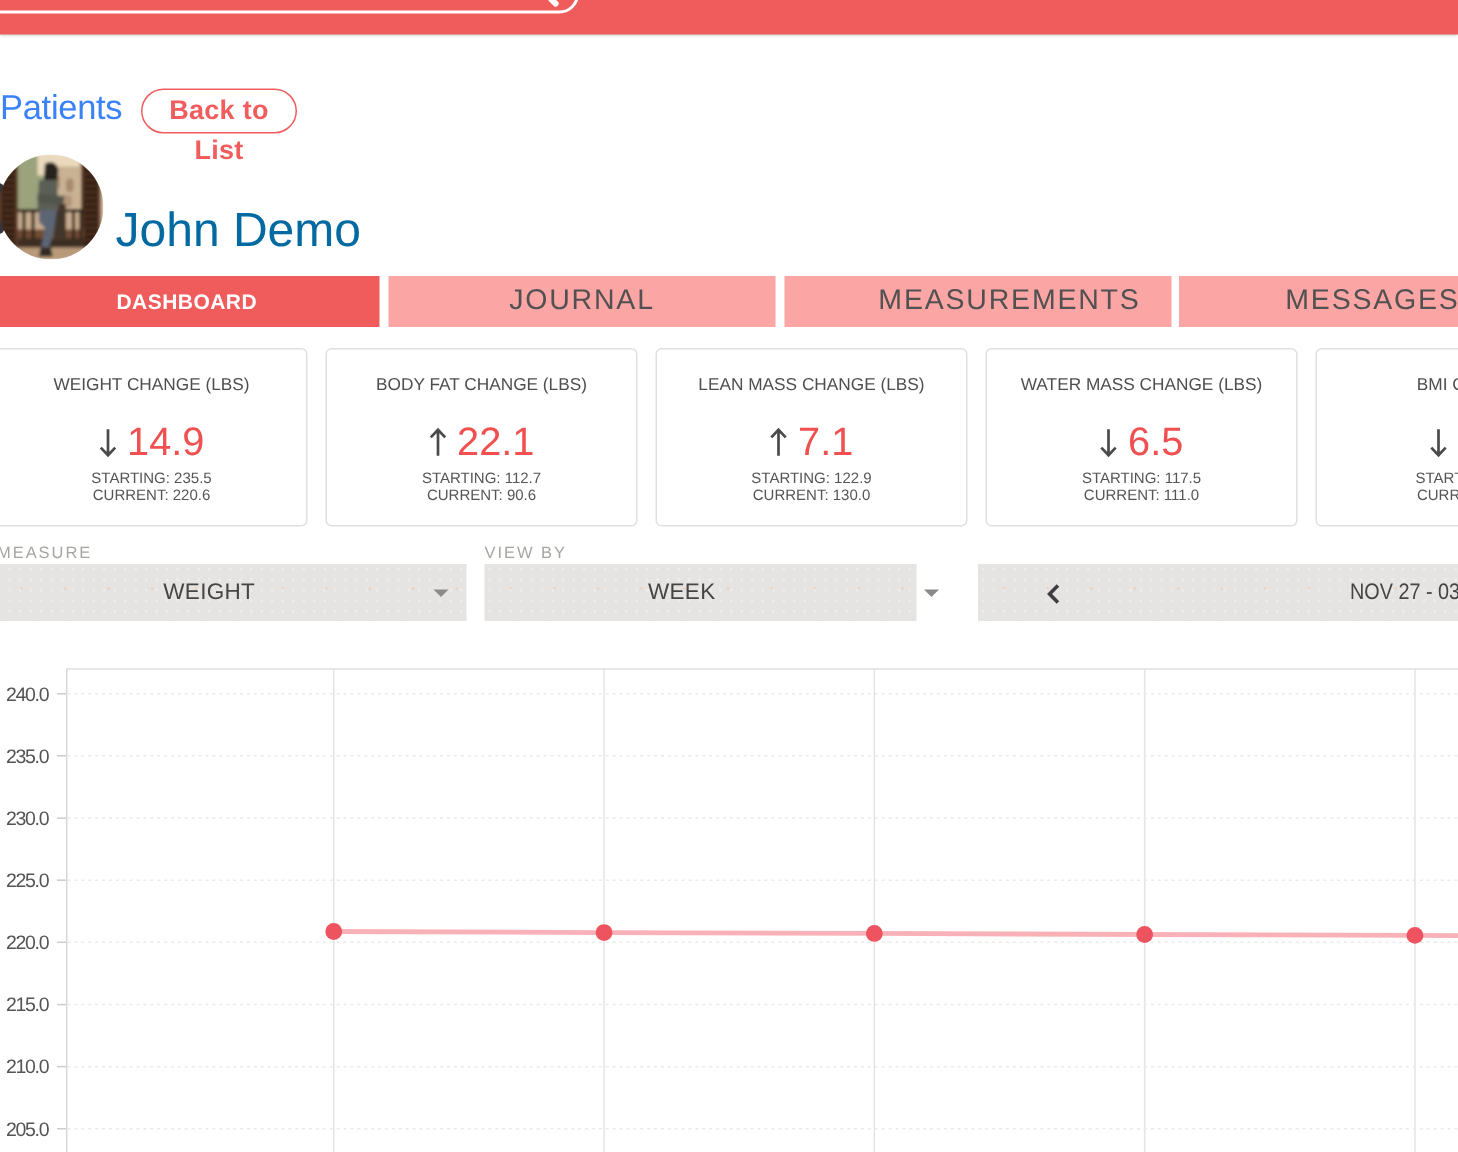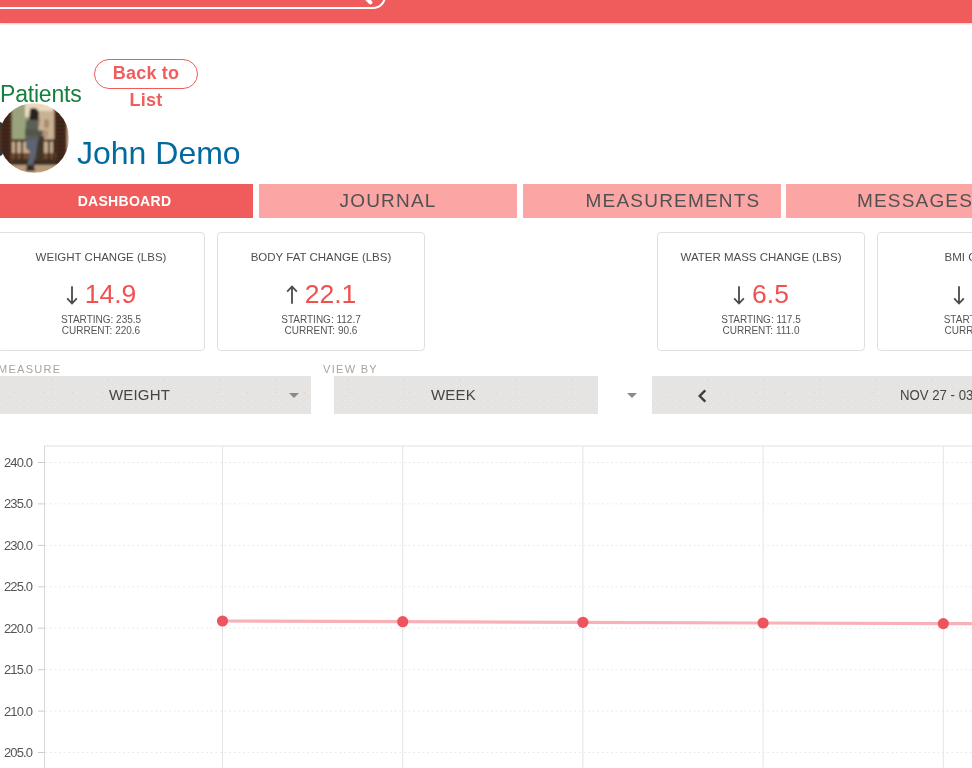--- a/index.html
+++ b/index.html
@@ -10,22 +10,22 @@
 
 
 #hdr { left:0; top:0; width:972px; height:23px; background:#f05c5c;
   box-shadow:0 1px 2px rgba(0,0,0,.2); overflow:hidden; }
 #searchline { position:absolute; left:-20px; top:-23px; width:406px; height:32px;
   border:2px solid #fff; border-radius:13px; }
 #maghandle { position:absolute; left:367px; top:-3px; width:4px; height:8px;
   background:#fff; border-radius:2px; transform:rotate(-45deg); }
 
 
-#patients { left:0px; top:60px; font-size:23px; color:#15803d; line-height:1;
-  letter-spacing:-.2px;margin-top:23px; }
+#patients { left:0px; top:60px; font-size:23px; color:#3b82f6; line-height:1;
+  letter-spacing:-.2px; }
 #backbtn { left:94px; top:59px; width:104px; height:30px; border:1.5px solid #f05c5c;
   border-radius:15px; color:#f15d5d; font-size:18px; font-weight:bold;
   text-align:center; line-height:27px; letter-spacing:.2px; }
 
 
 #avatar { left:-1px; top:103px; width:70px; height:70px; border-radius:50%; overflow:hidden; }
 #name { left:77px; top:137px; font-size:32px; color:#0369a1; line-height:1; }
 
 
 .tab { top:184px; height:34px; font-size:19px; text-align:center; line-height:34px;
@@ -129,20 +129,27 @@
         </svg>14.9</div>
     <div class="sub">STARTING: 235.5<br>CURRENT: 220.6</div>
   </div>
   <div class="abs card" style="left:217px;text-decoration:underline;">
     <div class="ttl">BODY FAT CHANGE (LBS)</div>
     <div class="num"><svg width="12" height="20" viewBox="0 0 12 20">
           <path d="M6 18.8 V2 M1.2 6.6 L6 1.5 L10.8 6.6" fill="none" stroke="#4a4a4a" stroke-width="1.8"></path>
         </svg>22.1</div>
     <div class="sub">STARTING: 112.7<br>CURRENT: 90.6</div>
   </div>
+  <div class="abs card" style="left:437px;">
+    <div class="ttl">LEAN MASS CHANGE (LBS)</div>
+    <div class="num"><svg width="12" height="20" viewBox="0 0 12 20">
+          <path d="M6 18.8 V2 M1.2 6.6 L6 1.5 L10.8 6.6" fill="none" stroke="#4a4a4a" stroke-width="1.8"></path>
+        </svg>7.1</div>
+    <div class="sub">STARTING: 122.9<br>CURRENT: 130.0</div>
+  </div>
   <div class="abs card" style="left:657px;">
     <div class="ttl">WATER MASS CHANGE (LBS)</div>
     <div class="num"><svg width="12" height="20" viewBox="0 0 12 20">
           <path d="M6 1.2 V18 M1.2 13.4 L6 18.5 L10.8 13.4" fill="none" stroke="#4a4a4a" stroke-width="1.8"></path>
         </svg>6.5</div>
     <div class="sub">STARTING: 117.5<br>CURRENT: 111.0</div>
   </div>
   <div class="abs card" style="left:877px;">
     <div class="ttl">BMI CHANGE</div>
     <div class="num"><svg width="12" height="20" viewBox="0 0 12 20">
@@ -151,21 +158,21 @@
     <div class="sub">STARTING: 32.9<br>CURRENT: 28.7</div>
   </div>
 
   <div class="abs lbl" style="left:-2px;top:363.5px;">MEASURE</div>
   <div class="abs lbl" style="left:323px;top:363.5px;">VIEW BY</div>
 
   <div class="abs sel" style="left:-32px;width:343px;">
     <div class="txt">WEIGHT</div>
     <div class="car" style="left:321px;"></div>
   </div>
-  <div class="abs sel" style="left:334px;width:264px;">
+  <div class="abs sel" style="left:323px;width:288px;">
     <div class="txt" style="left:-12.5px;">WEEK</div>
     <div class="car" style="left:293px;"></div>
   </div>
   <div class="abs sel" style="left:652px;width:400px;">
     <svg style="position:absolute;left:44px;top:13px;" width="14" height="14" viewBox="0 0 14 14">
       <path d="M9.3 1.3 L3.7 7 L9.3 12.7" fill="none" stroke="#3e3e42" stroke-width="2.4"></path>
     </svg>
     <div style="position:absolute;left:248px;top:0;height:38px;line-height:38px;font-size:15px;color:#454545;transform:scaleX(.88);transform-origin:left center;">NOV 27 - 03 DEC</div>
   </div>
 

